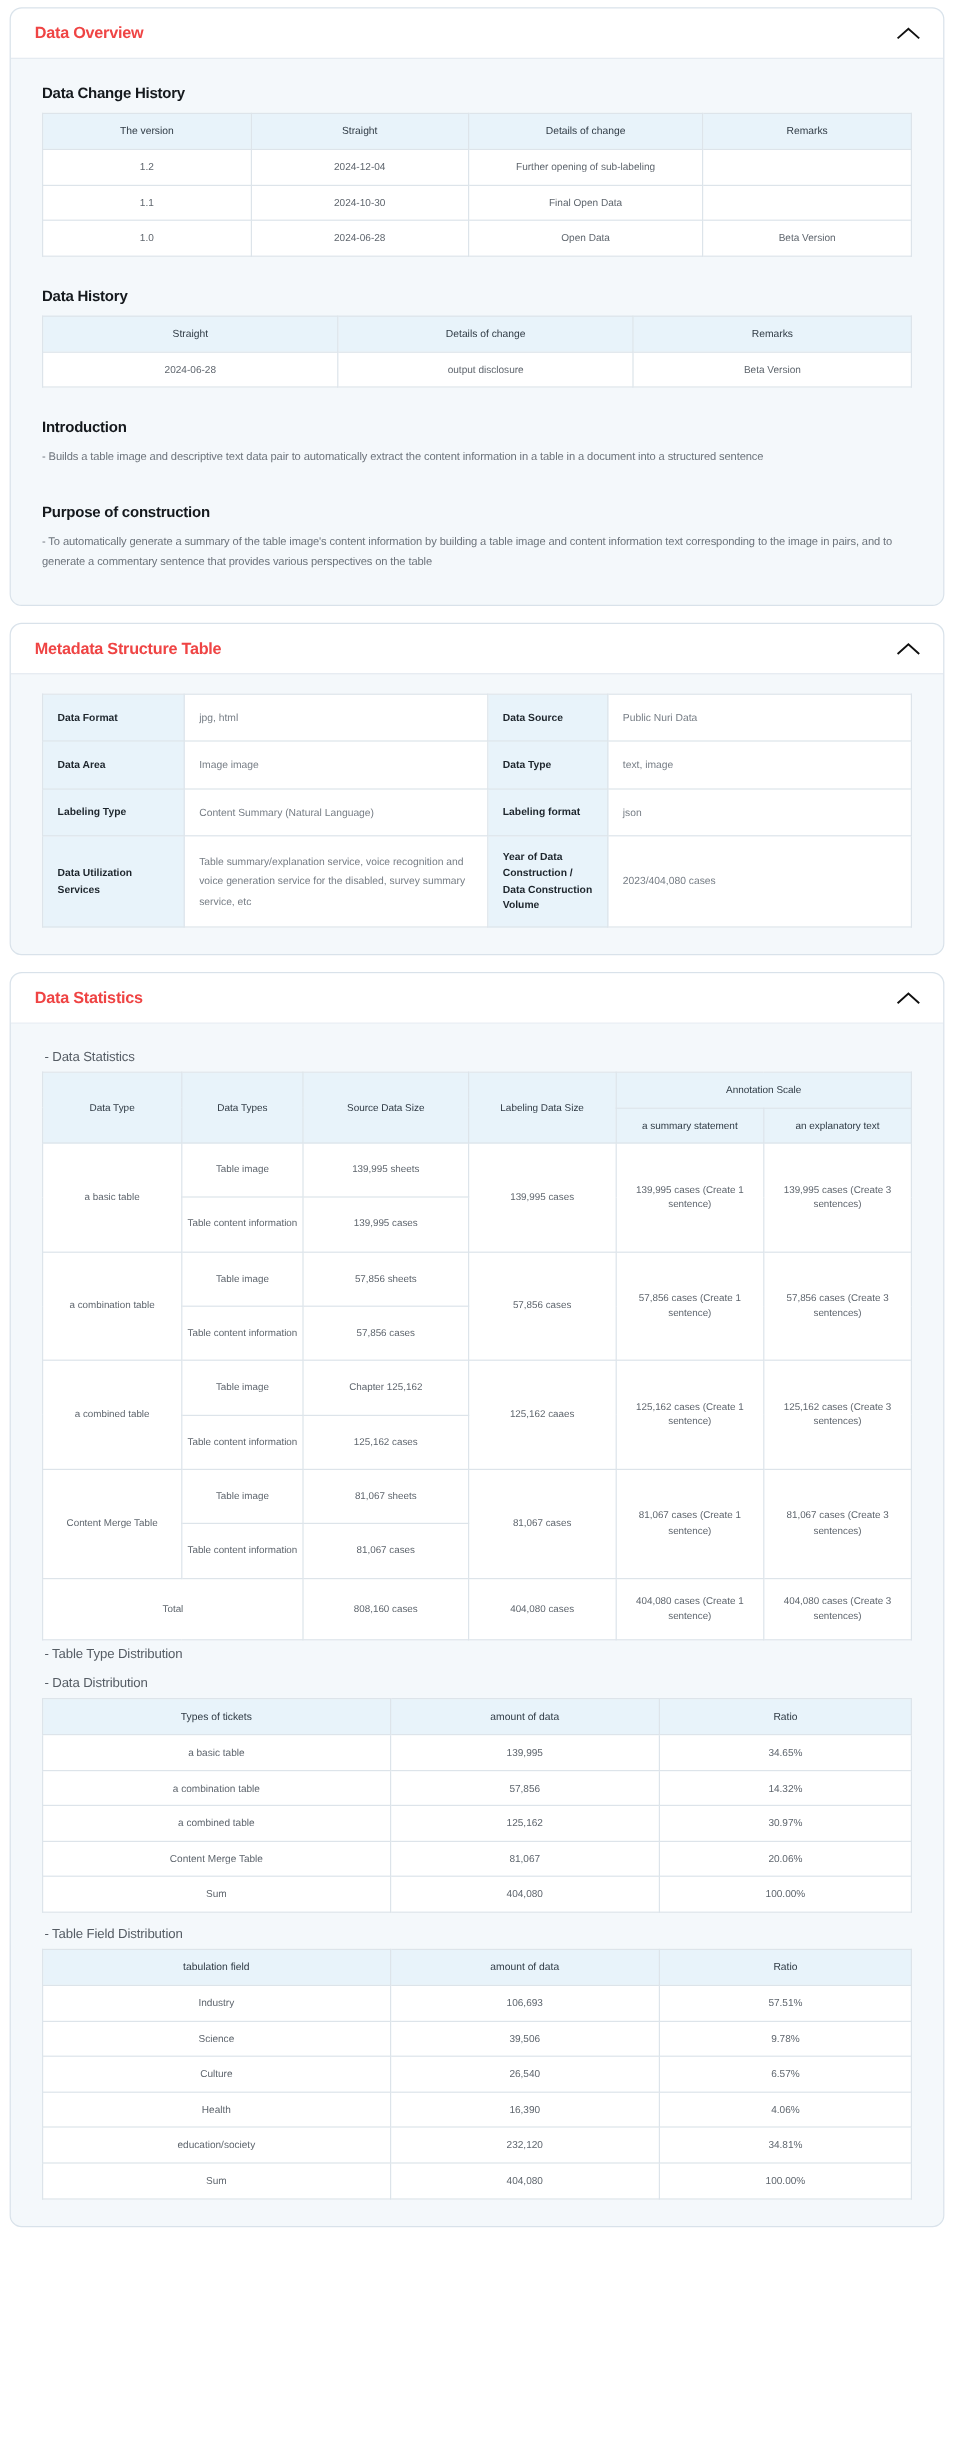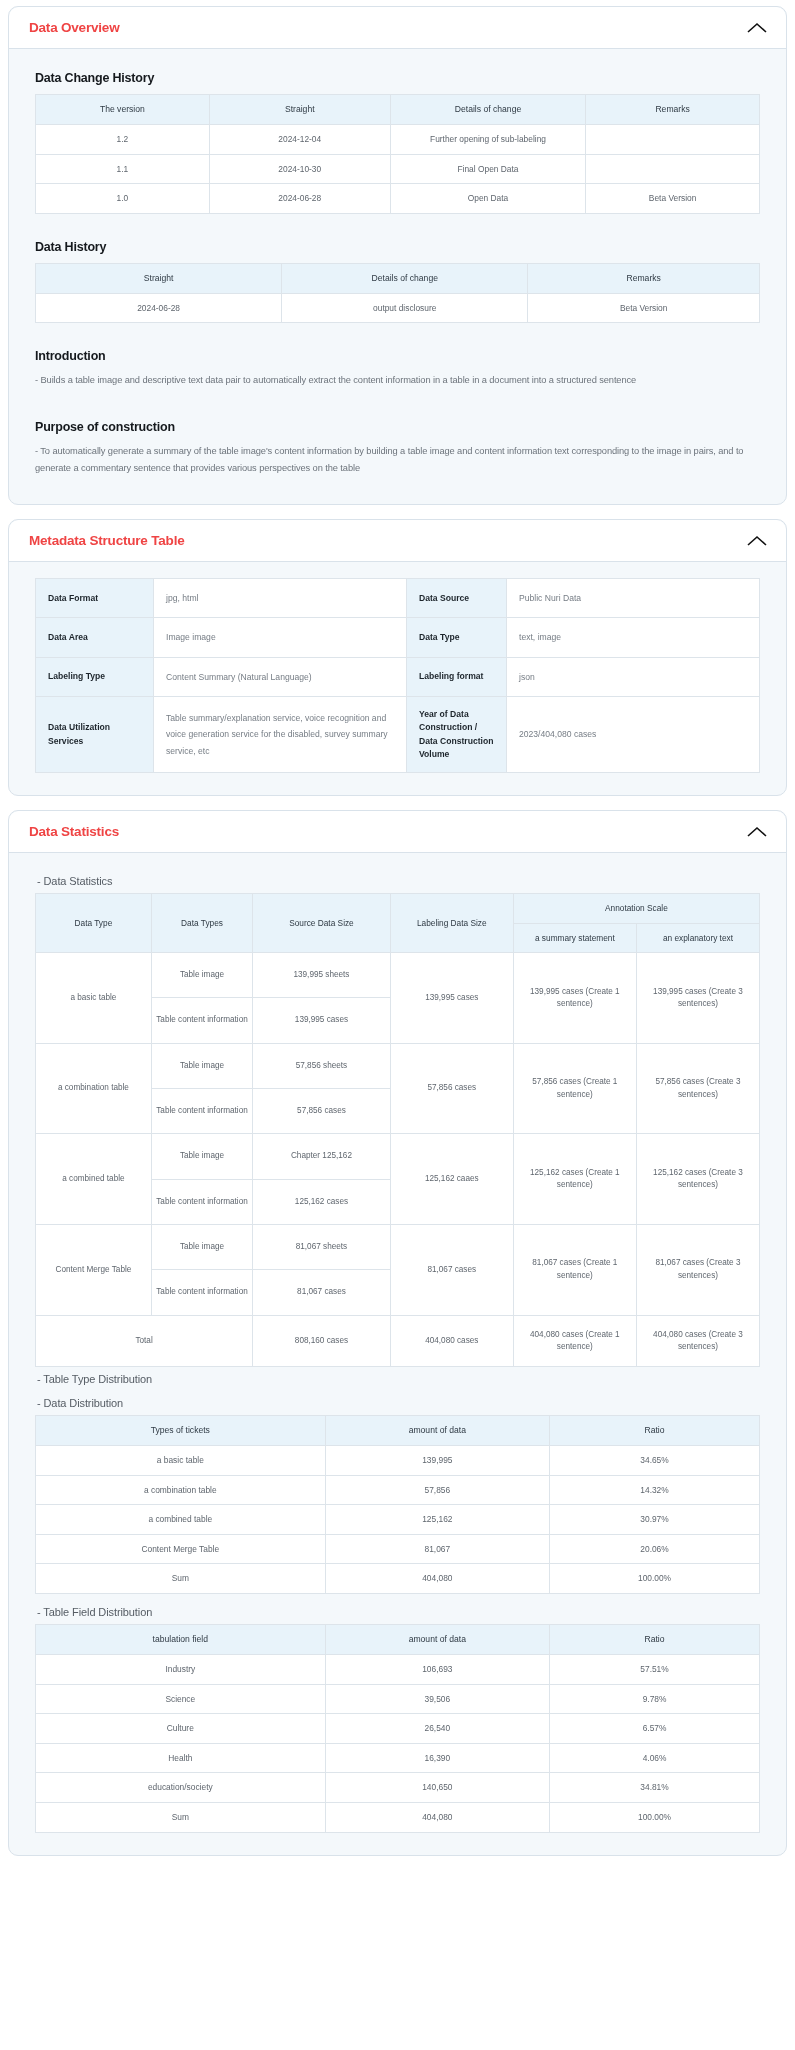--- a/index.html
+++ b/index.html
@@ -384,21 +384,21 @@
           <td>26,540</td>
           <td>6.57%</td>
         </tr>
         <tr>
           <td>Health</td>
           <td>16,390</td>
           <td>4.06%</td>
         </tr>
         <tr>
           <td>education/society</td>
-          <td>140,650</td>
+          <td>232,120</td>
           <td>34.81%</td>
         </tr>
         <tr>
           <td>Sum</td>
           <td>404,080</td>
           <td>100.00%</td>
         </tr>
       </tbody>
     </table>
 

